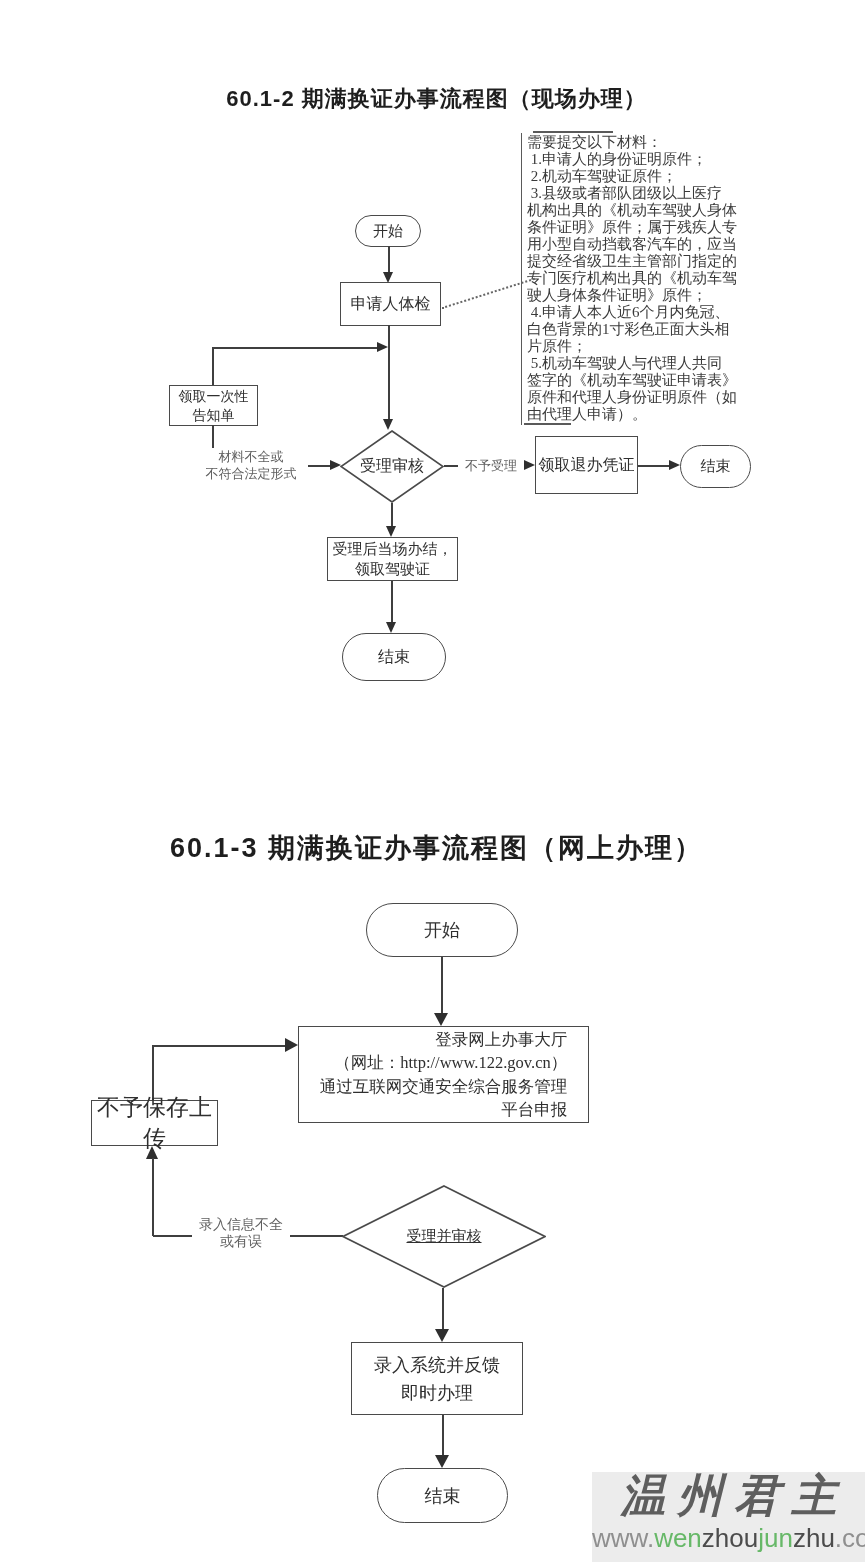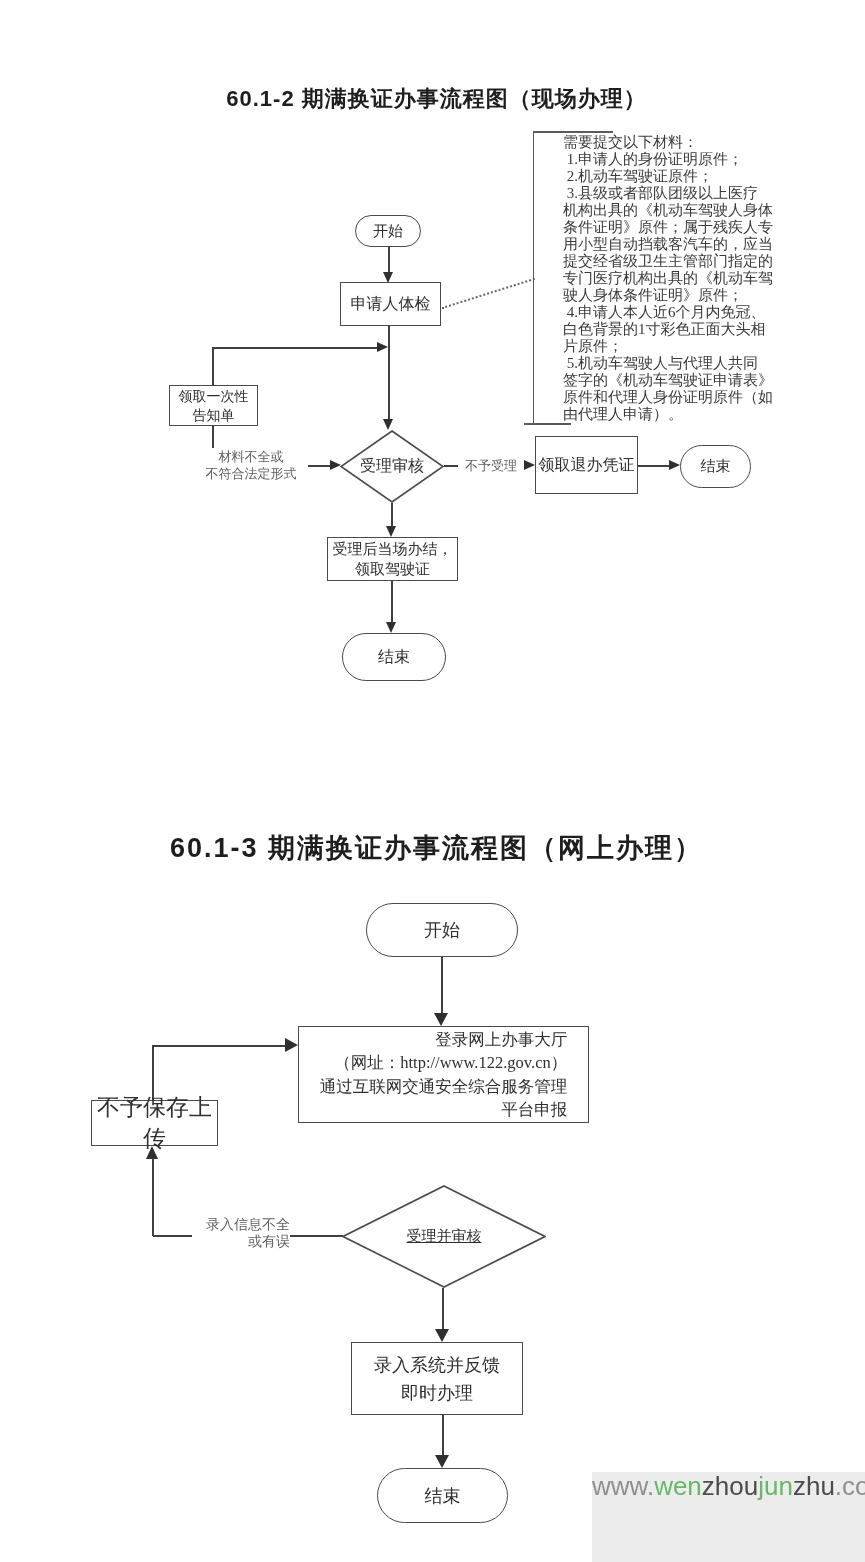--- a/index.html
+++ b/index.html
@@ -22,22 +22,22 @@
   .arr-d-lg{border-left:7px solid transparent;border-right:7px solid transparent;border-top:13px solid #2f2f2f;}
   .arr-r-lg{border-top:7px solid transparent;border-bottom:7px solid transparent;border-left:13px solid #2f2f2f;}
   .arr-u-lg{border-left:6.5px solid transparent;border-right:6.5px solid transparent;border-bottom:13px solid #2f2f2f;}
   .edge-label{position:absolute;text-align:center;color:#5f5f5f;background:#fff;
         white-space:pre-line;z-index:5;}
   .diamond{position:absolute;}
   .diamond svg{position:absolute;left:0;top:0;width:100%;height:100%;}
   .diamond polygon{fill:#ffffff;stroke:#4a4a4a;stroke-width:1.6;}
   .dlabel{position:absolute;left:0;top:0;width:100%;height:100%;display:flex;
         align-items:center;justify-content:center;}
-  #note-box{position:absolute;left:533px;top:133px;width:330px;height:292px;
-        border-left:1.8px solid #5a5a5a;box-sizing:border-box;padding-left:24px;}
+  #note-box{position:absolute;left:521px;top:133px;width:330px;height:292px;
+        border-left:1.8px solid #5a5a5a;box-sizing:border-box;}
   #note-text{padding:1px 0 0 5px;font-size:15px;line-height:17px;color:#3a3a3a;
         white-space:pre-wrap;}
   .note-stub{position:absolute;background:#5a5a5a;height:1.8px;}
   #dashed-callout{position:absolute;left:442px;top:307px;width:97px;height:0;
         border-top:2px dotted #666;transform:rotate(-17.5deg);transform-origin:0 0;}
   #watermark{position:absolute;left:592px;top:1472px;width:273px;height:90px;background:#ececec;}
   #wm-brand{margin-top:-4px;text-align:center;font-size:45px;line-height:56px;font-weight:bold;
         font-style:italic;color:#5e5e5e;letter-spacing:12px;text-indent:12px;
         font-family:"Liberation Serif",serif;}
   #wm-url{text-align:center;font-size:26px;line-height:30px;margin-top:-1px;
@@ -139,21 +139,21 @@
 
   <div class="hline" style="left:153px;top:1045px;width:133px;"></div>
   <div class="arr arr-r-lg" style="left:285px;top:1038px;"></div>
   <div class="vline" style="left:152px;top:1045px;height:56px;"></div>
 
   <div class="node" style="left:91px;top:1100px;width:127px;height:46px;font-size:23px;">不予保存上传</div>
 
   <div class="arr arr-u-lg" style="left:146px;top:1146px;"></div>
   <div class="vline" style="left:152px;top:1158px;height:78px;"></div>
   <div class="hline" style="left:153px;top:1235px;width:190px;"></div>
-  <div class="edge-label" style="left:192px;top:1216px;width:98px;font-size:14px;line-height:17px;text-align:right;">录入信息不全
+  <div class="edge-label" style="left:192px;top:1216px;width:98px;font-size:14px;line-height:17px;">录入信息不全
 或有误</div>
 
   <div class="diamond" style="left:342px;top:1185px;width:204px;height:103px;">
     <svg viewBox="0 0 204 103" preserveAspectRatio="none">
       <polygon points="102,1 203,51.5 102,102 1,51.5"></polygon>
     </svg>
     <div class="dlabel" style="font-size:15px;text-decoration:underline;">受理并审核</div>
   </div>
 
   <div class="vline" style="left:442px;top:1288px;height:43px;"></div>
@@ -161,16 +161,17 @@
 
   <div class="node" style="left:351px;top:1342px;width:172px;height:73px;font-size:18px;line-height:28px;">录入系统并反馈
 即时办理</div>
 
   <div class="vline" style="left:442px;top:1415px;height:42px;"></div>
   <div class="arr arr-d-lg" style="left:435px;top:1455px;"></div>
 
   <div class="node oval" style="left:377px;top:1468px;width:131px;height:55px;font-size:18px;">结束</div>
 
   <div id="watermark">
+    <div id="wm-brand">温州君主</div>
     <div id="wm-url"><span style="color: rgb(143, 143, 143);">www.</span><span style="color: rgb(103, 184, 104);">wen</span><span style="color: rgb(76, 76, 76);">zhou</span><span style="color: rgb(103, 184, 104);">jun</span><span style="color: rgb(76, 76, 76);">zhu</span><span style="color: rgb(143, 143, 143);">.com</span></div>
   </div>
 
 </div>
 
 </body></html>

